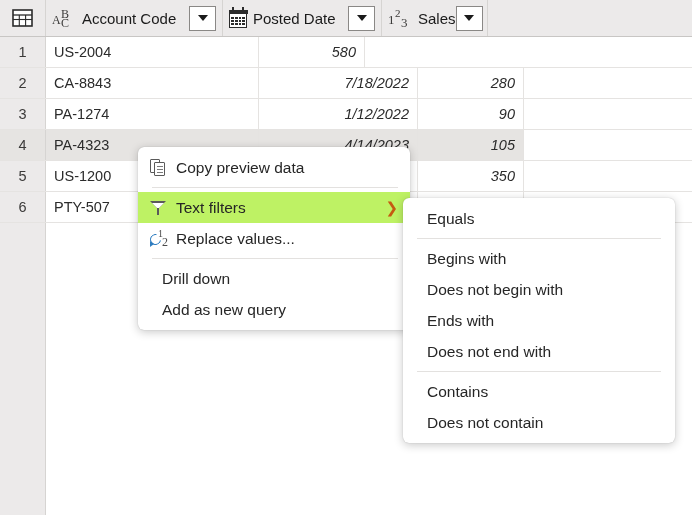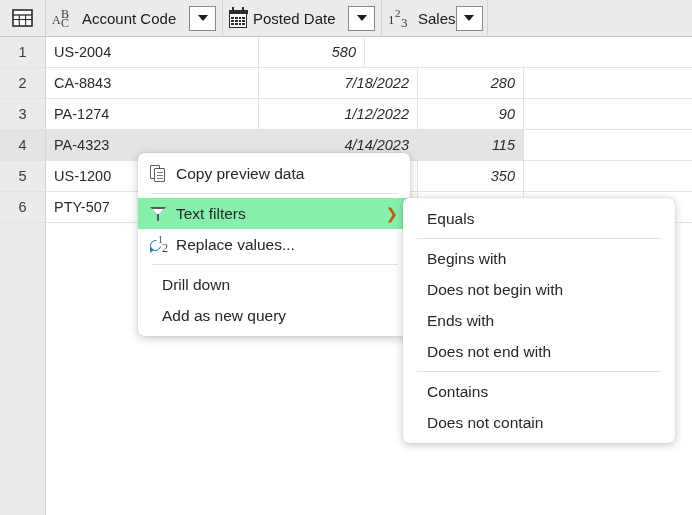--- a/index.html
+++ b/index.html
@@ -182,39 +182,39 @@
   .menu {
     position: absolute;
     background: #ffffff;
     border-radius: 6px;
     box-shadow: 0 2px 10px rgba(0,0,0,0.22), 0 0 1px rgba(0,0,0,0.28);
     padding: 5px 0;
     box-sizing: border-box;
   }
   #ctx-menu {
     left: 138px;
-    top: 153px;
+    top: 147px;
     width: 272px;
   }
   #sub-menu {
     left: 403px;
     top: 198px;
     width: 272px;
   }
   .mi {
     height: 31px;
     display: flex;
     align-items: center;
     font-size: 15.5px;
     color: #262626;
     padding: 0 10px 0 12px;
     cursor: default;
     white-space: nowrap;
   }
-  .mi.hl { background: #86efac; }
+  .mi.hl { background: #bef264; }
   .mi .mi-icon {
     width: 26px;
     flex: none;
     display: flex;
     align-items: center;
     justify-content: flex-start;
   }
   .mi .mi-label { flex: 1; }
   .mi .mi-arrow {
     flex: none;
@@ -402,21 +402,21 @@
     <div class="cell cell-acct">PA-1274</div>
     <div class="cell cell-date">1/12/2022</div>
     <div class="cell cell-sales">90</div>
     <div class="cell cell-fill"></div>
   </div>
 
   <div class="row selected" style="top:130px">
     <div class="cell cell-gutter">4</div>
     <div class="cell cell-acct">PA-4323</div>
     <div class="cell cell-date">4/14/2023</div>
-    <div class="cell cell-sales">115</div>
+    <div class="cell cell-sales">105</div>
     <div class="cell cell-fill"></div>
   </div>
 
   <div class="row" style="top:161px">
     <div class="cell cell-gutter">5</div>
     <div class="cell cell-acct">US-1200</div>
     <div class="cell cell-date"></div>
     <div class="cell cell-sales">350</div>
     <div class="cell cell-fill"></div>
   </div>

